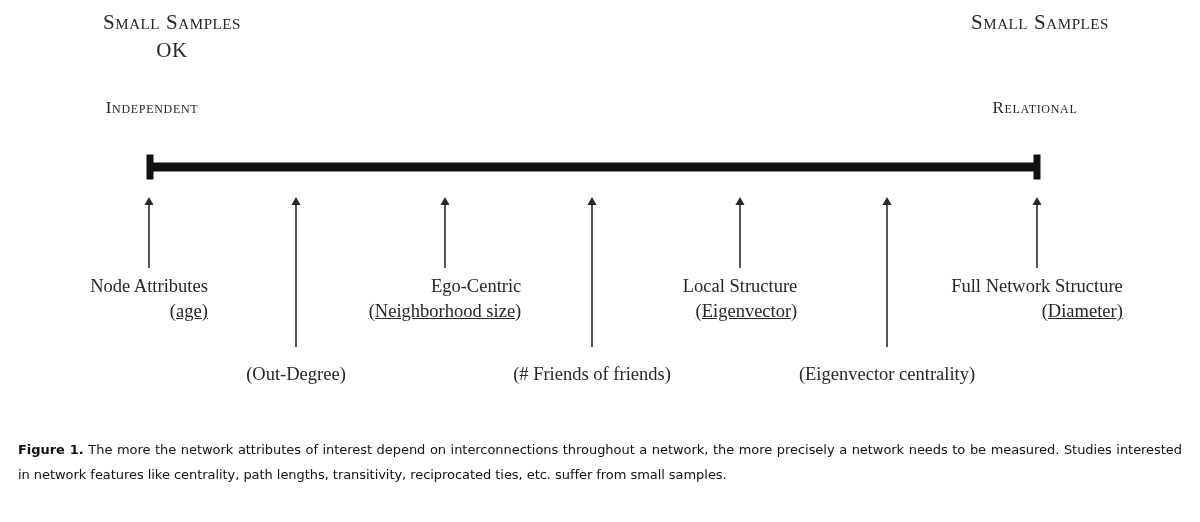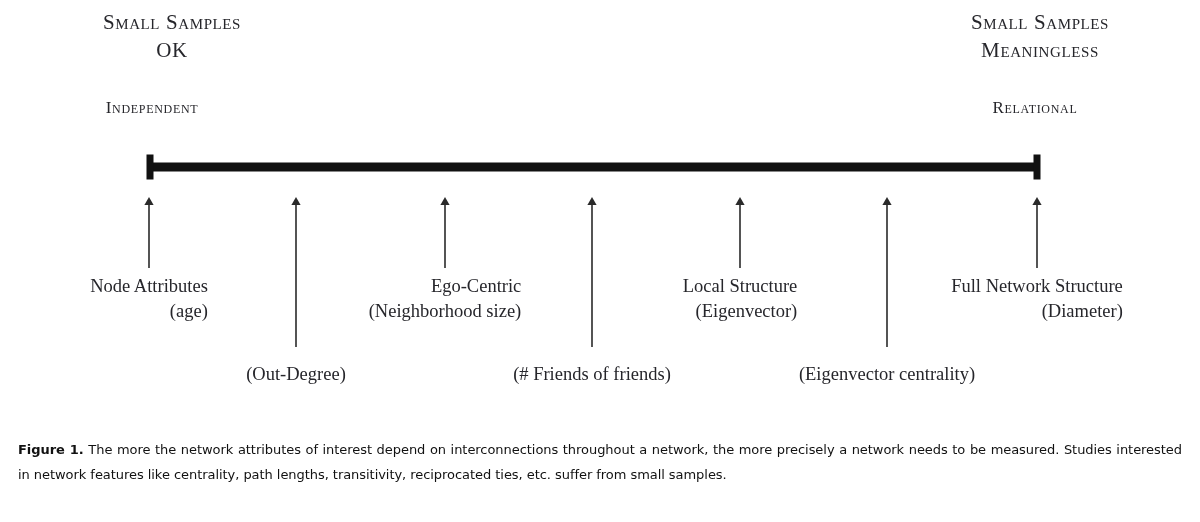--- a/index.html
+++ b/index.html
@@ -62,21 +62,21 @@
   .tick-label {
     position: absolute;
     font-family: "Liberation Serif", "DejaVu Serif", serif;
     font-size: 18.5px;
     line-height: 25px;
     color: #26262b;
     text-align: right;
     white-space: nowrap;
     transform: translateX(-50%);
   }
-  .tick-label .sub { display: block; }
+  .tick-label .sub { display: block; text-decoration: underline; }
   .tick-label.row-upper { top: 274px; }
   .tick-label.row-lower { top: 362px; }
 
   
   .caption {
     position: absolute;
     left: 18px;
     top: 424px;
     width: 1164px;
     font-family: "DejaVu Sans", "Liberation Sans", sans-serif;
@@ -94,21 +94,20 @@
 
 <div class="figure-canvas">
 
   <div class="corner-head" id="head-left">
     <span>Small Samples</span>
     <span class="line2">OK</span>
   </div>
 
   <div class="corner-head" id="head-right">
     <span>Small Samples</span>
-    <span class="line2">Meaningless</span>
   </div>
 
   <div class="axis-end-label" id="end-label-right">Relational</div>
   <div class="axis-end-label" id="end-label-left">Independent</div>
 
   <svg class="spectrum" id="spectrum-svg" viewBox="0 0 1200 412" width="1200" height="412" aria-hidden="true">
       <rect x="150" y="162.5" width="887" height="9" fill="#111111"></rect>
       <rect x="146.5" y="154.5" width="7" height="25" fill="#111111"></rect>
       <rect x="1033.5" y="154.5" width="7" height="25" fill="#111111"></rect>
       <g>

